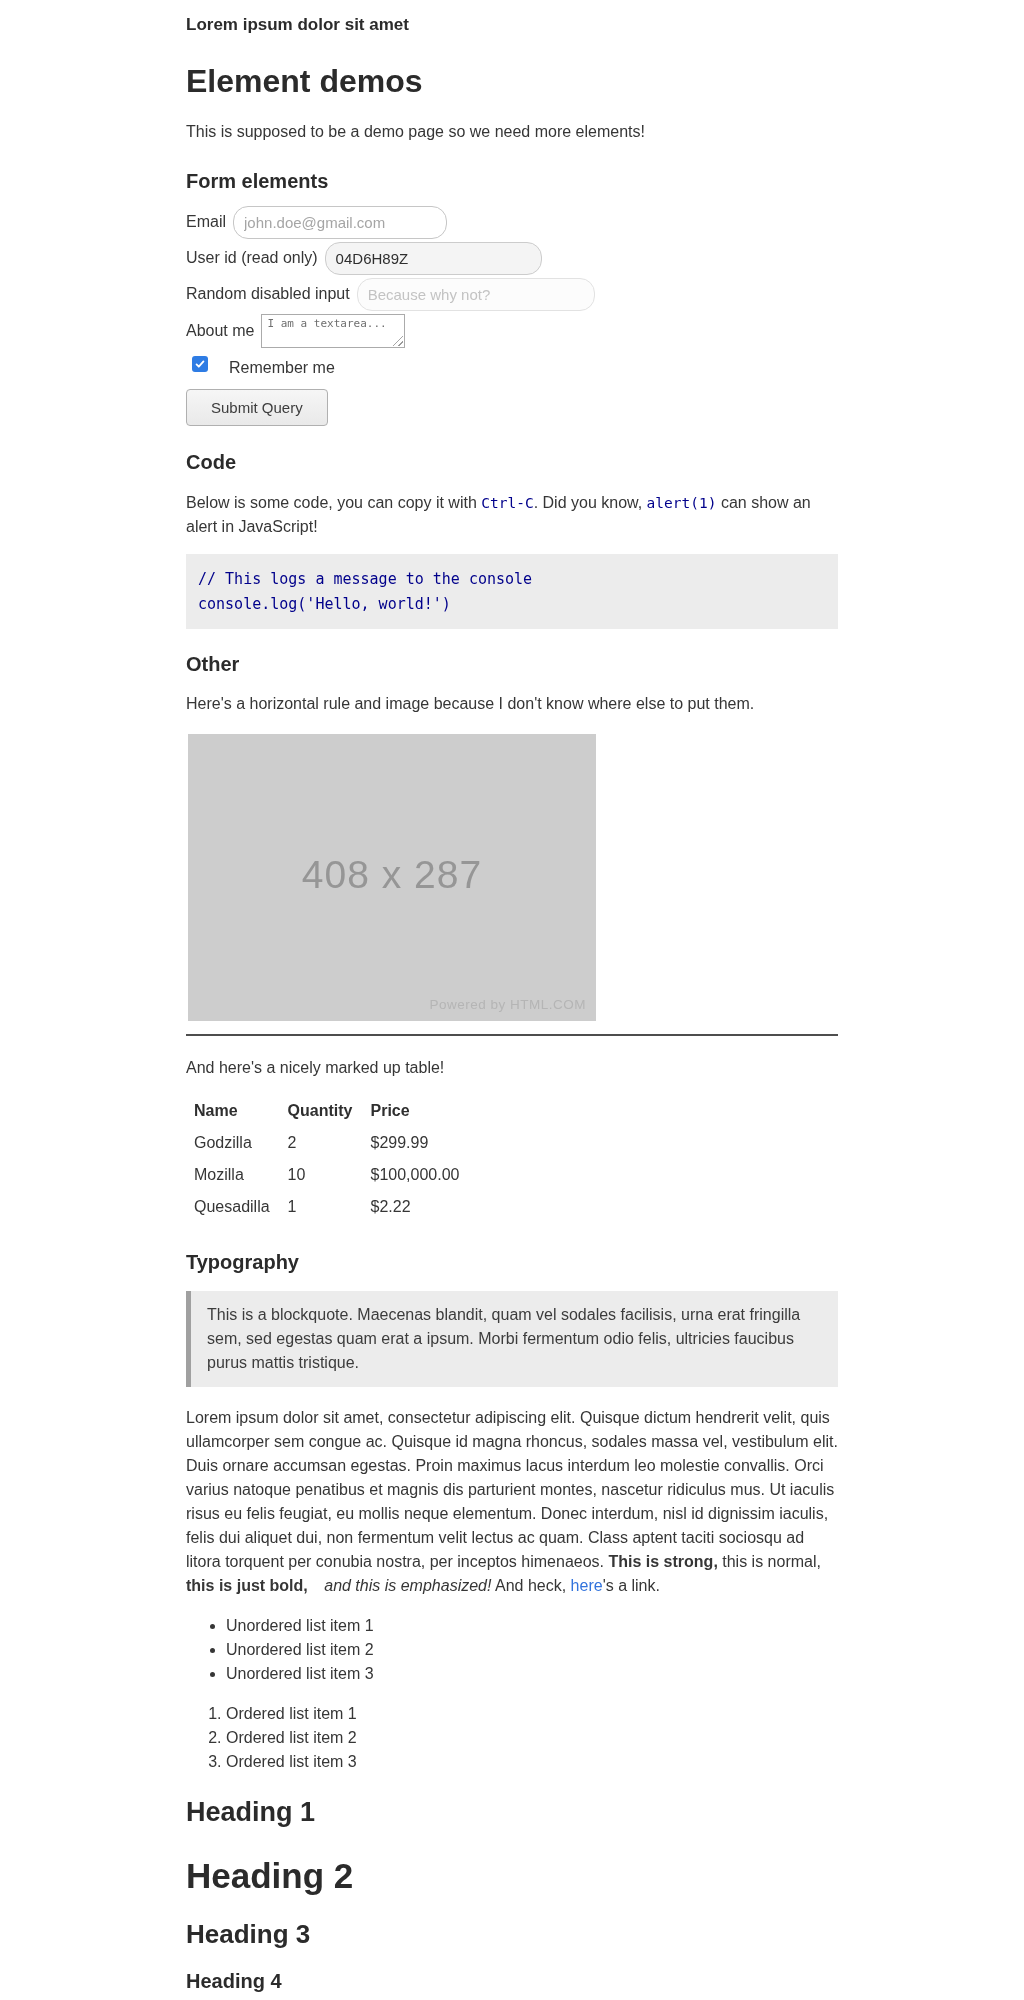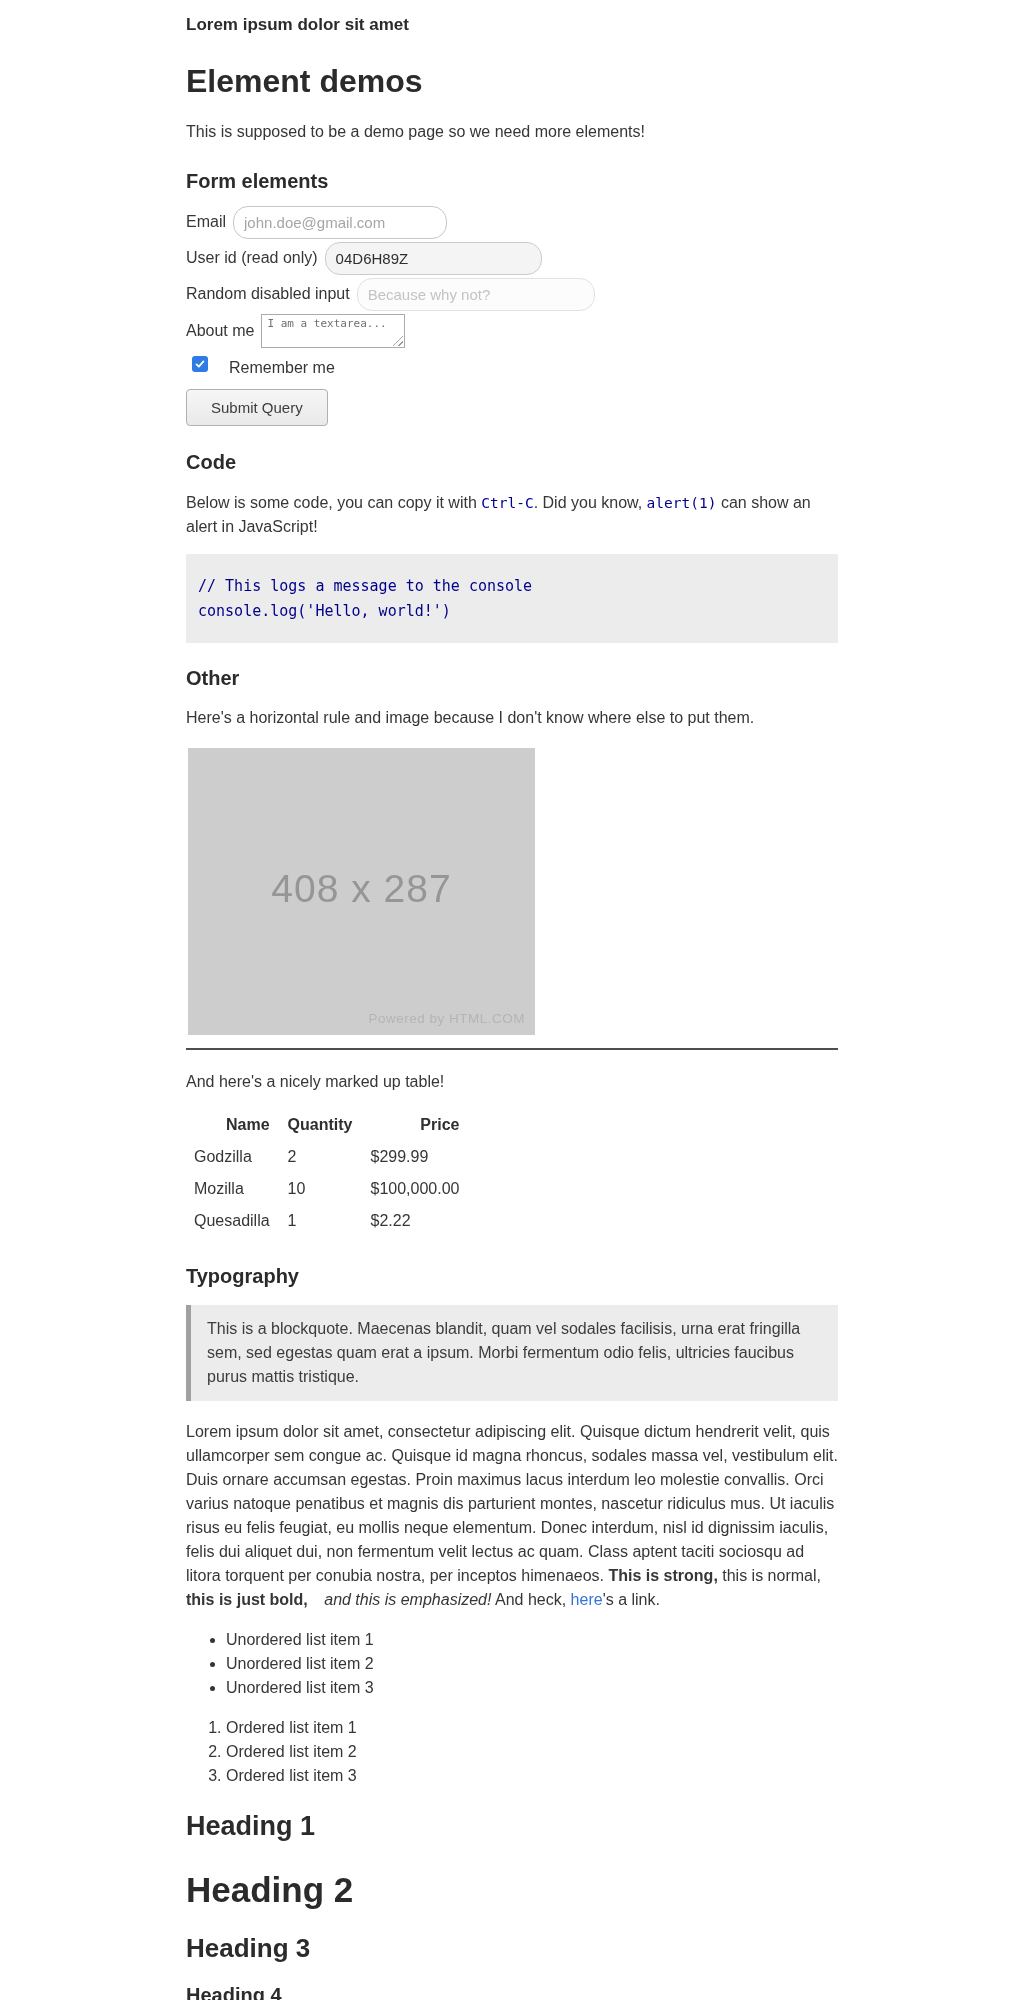--- a/index.html
+++ b/index.html
@@ -59,42 +59,42 @@
     border:1px solid #b0b0b0;border-radius:4px;
     padding:6px 24px;height:37px;box-sizing:border-box;cursor:pointer;
   }
 
   
   p{margin:16px 0 0 0;}
   code,.mono{font-family:"DejaVu Sans Mono", monospace;}
   .code-inline{color:#00008b;font-size:14.5px;}
   pre.code-block{
     margin:15px 0 0 0;background:#ececec;
-    padding:20px 12px;font-size:15px;line-height:1.65;
+    padding:13px 12px;font-size:15px;line-height:1.65;
     color:#00008b;font-family:"DejaVu Sans Mono", monospace;
     white-space:pre;overflow:hidden;
   }
 
   
   .ph-img{
-    position:relative;width:347px;height:287px;background:#cdcdcd;
+    position:relative;width:408px;height:287px;background:#cdcdcd;
     margin:18px 0 0 2px;
   }
   .ph-label{
     position:absolute;top:50%;left:50%;transform:translate(-50%,-54%);
     font-size:39px;color:#969696;letter-spacing:1px;white-space:nowrap;
   }
   .ph-credit{
     position:absolute;right:10px;bottom:6px;font-size:13.5px;color:#b5b5b5;
     letter-spacing:0.5px;
   }
   hr.rule{border:none;border-top:2px solid #4e4e4e;margin:13px 0 0 0;}
 
   table.demo{border-collapse:separate;border-spacing:2px;margin:14px 0 0 2px;}
-  table.demo th{font-weight:bold;text-align:right;padding:3px 12px 3px 4px;color:#2f2f2f;}
+  table.demo th{font-weight:bold;text-align:left;padding:3px 12px 3px 4px;color:#2f2f2f;}
   table.demo td{text-align:left;padding:3px 12px 3px 4px;}
 
   
   blockquote.bq{
     margin:16px 0 0 0;background:#ececec;border-left:5px solid #a0a0a0;
     padding:12px 16px;color:#3c3c3c;
   }
   .long-p{margin:19px 0 0 0;}
   .long-p .b{font-weight:bold;}
   .long-p .i{font-style:italic;margin-left:12px;}

